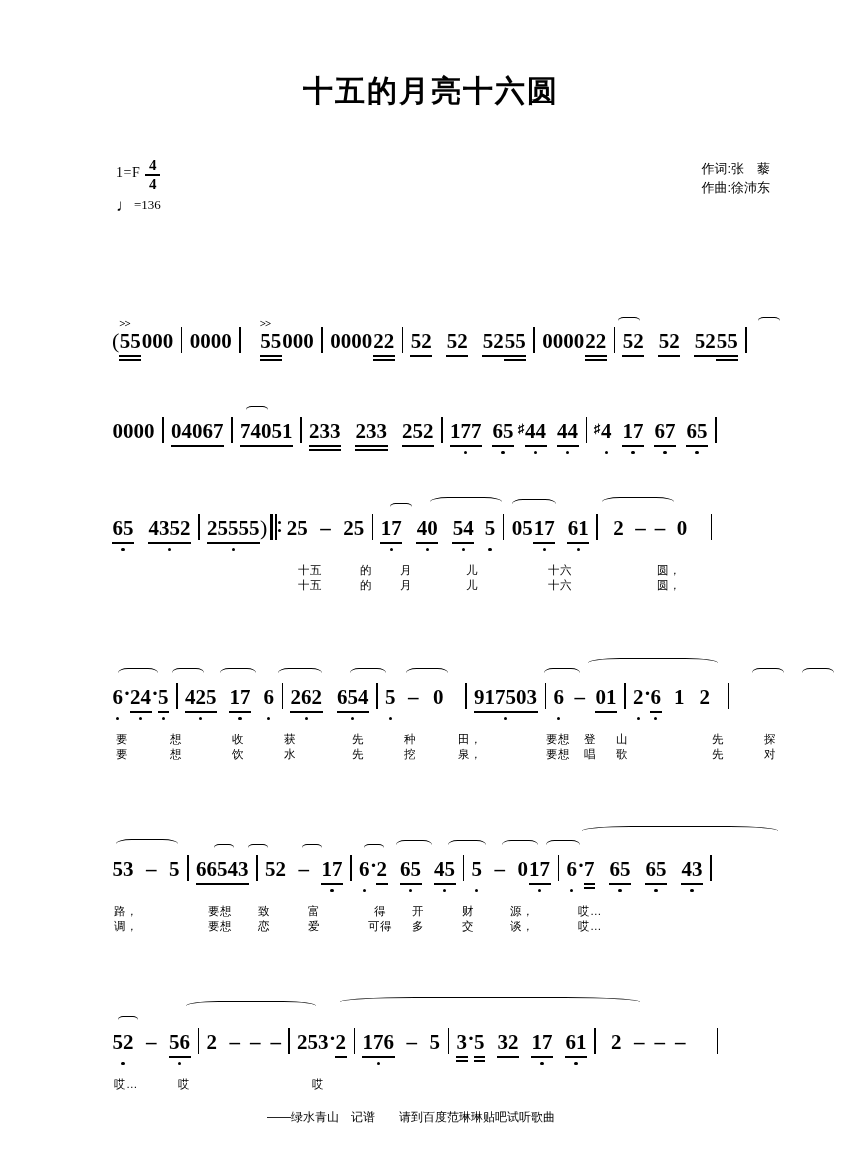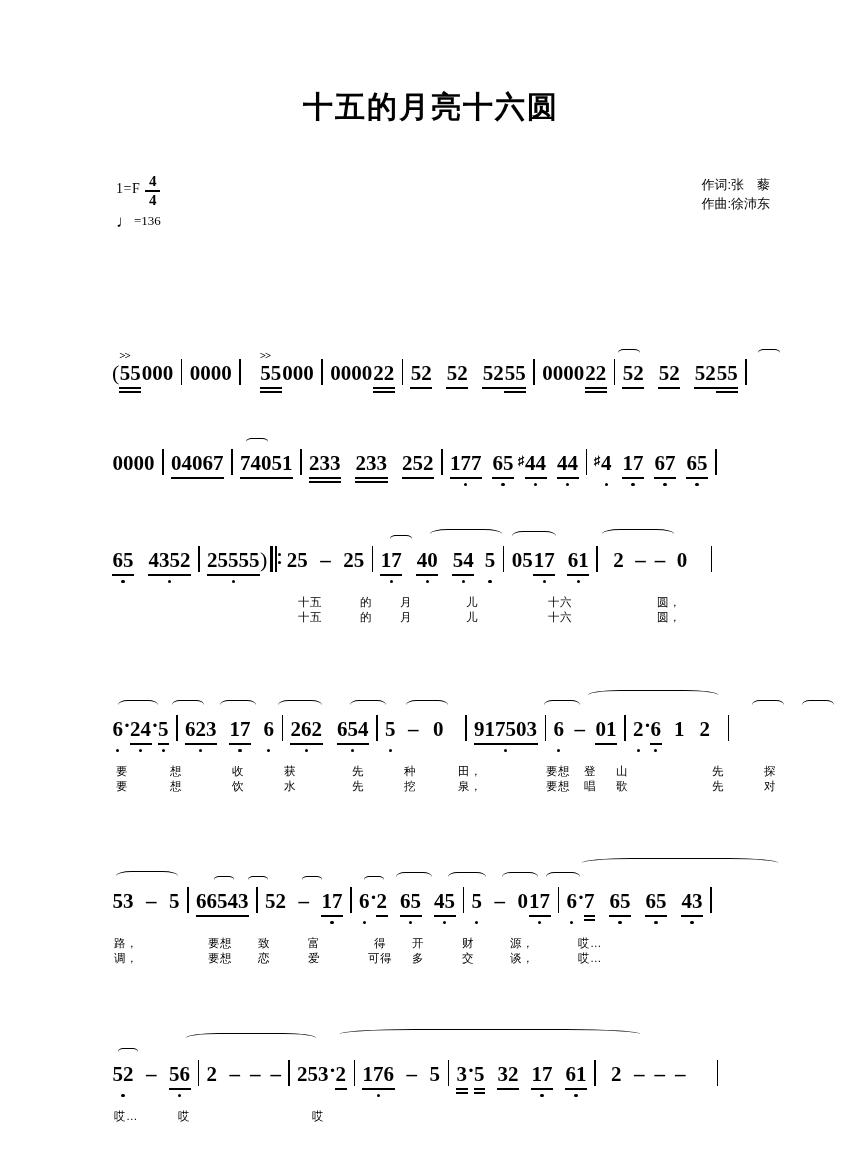--- a/index.html
+++ b/index.html
@@ -12,21 +12,21 @@
   }
   .sheet{position:relative;width:862px;height:1156px;}
 
   
   .title{
     text-align:center;
     font-family:"Liberation Serif", serif;
     font-size:30px;
     font-weight:bold;
     letter-spacing:2px;
-    margin:16px;
+    margin:0;
     padding-top:76px;
     line-height:1;
   }
   .subtitle{
     text-align:center;
     font-size:17px;
     font-family:"Liberation Serif", serif;
     margin-top:16px;
     letter-spacing:1px;
   }
@@ -286,21 +286,21 @@
   </div>
 
   <div class="staff row" style="top:432px;">
     <div class="notes">
       <span class="n dlow">6</span>
         <span class="dot">·</span>
         <span class="n u1 dlow">24</span>
         <span class="dot">·</span>
         <span class="n u1 dlow">5</span>
         <span class="bl"></span>
-        <span class="n u1 dlow">623</span>
+        <span class="n u1 dlow">425</span>
         <span class="sp" style="width:12px"></span>
         <span class="n u1 dlow">17</span>
         <span class="sp" style="width:12px"></span>
         <span class="n dlow">6</span>
         <span class="bl"></span>
         <span class="n u1 dlow">262</span>
         <span class="sp" style="width:14px"></span>
         <span class="n u1 dlow">654</span>
         <span class="bl"></span>
         <span class="n dlow">5</span>
@@ -495,14 +495,15 @@
     <div class="slur" style="left:74px;top:-24px;width:130px;"></div>
     <div class="slur" style="left:228px;top:-28px;width:300px;"></div>
     <div class="lyrics" style="margin-top:22px;">
       <span class="lyr" style="left:2px">哎…</span>
       <span class="lyr" style="left:66px">哎</span>
       <span class="lyr" style="left:200px">哎</span>
     </div>
 
   </div>
 
+  <div class="footer">——绿水青山　记谱　　请到百度范琳琳贴吧试听歌曲</div>
 
 </div>
 
 </body></html>

